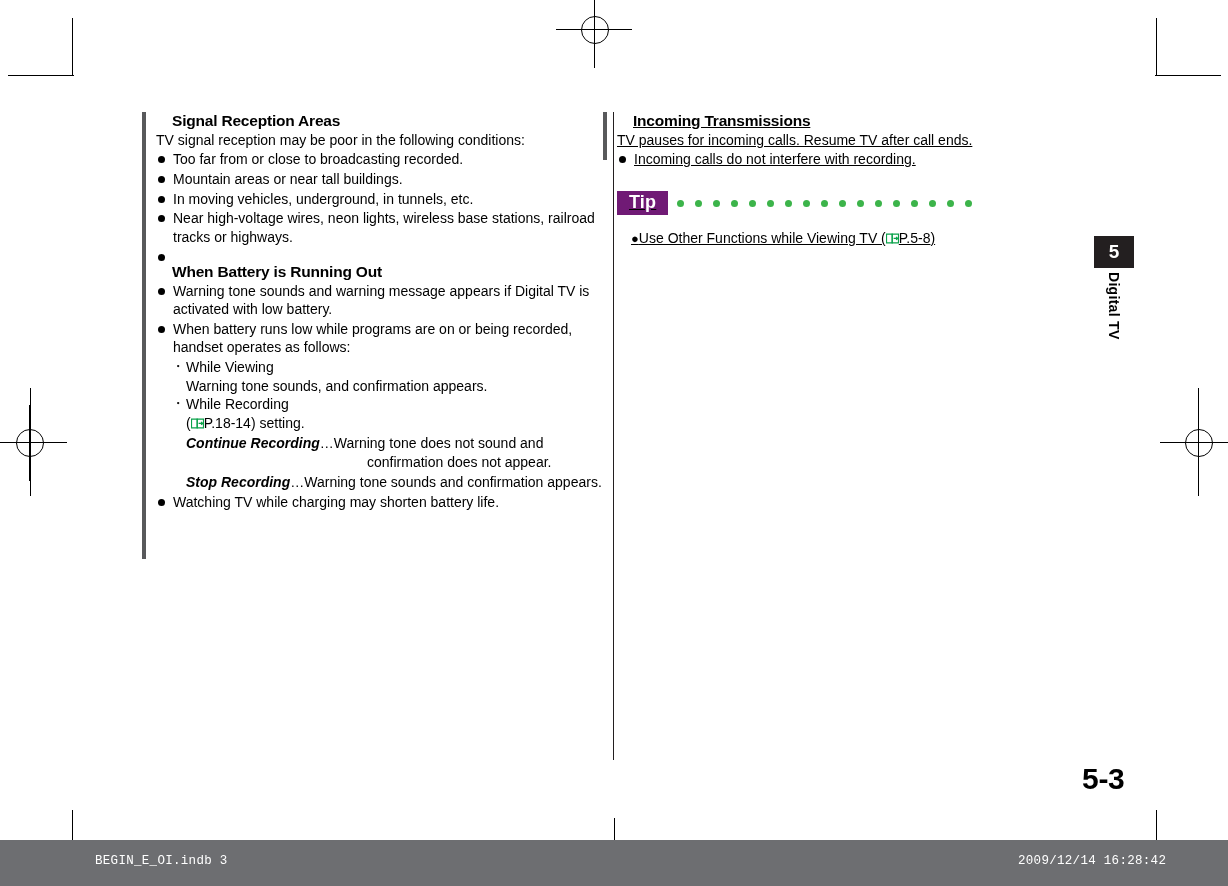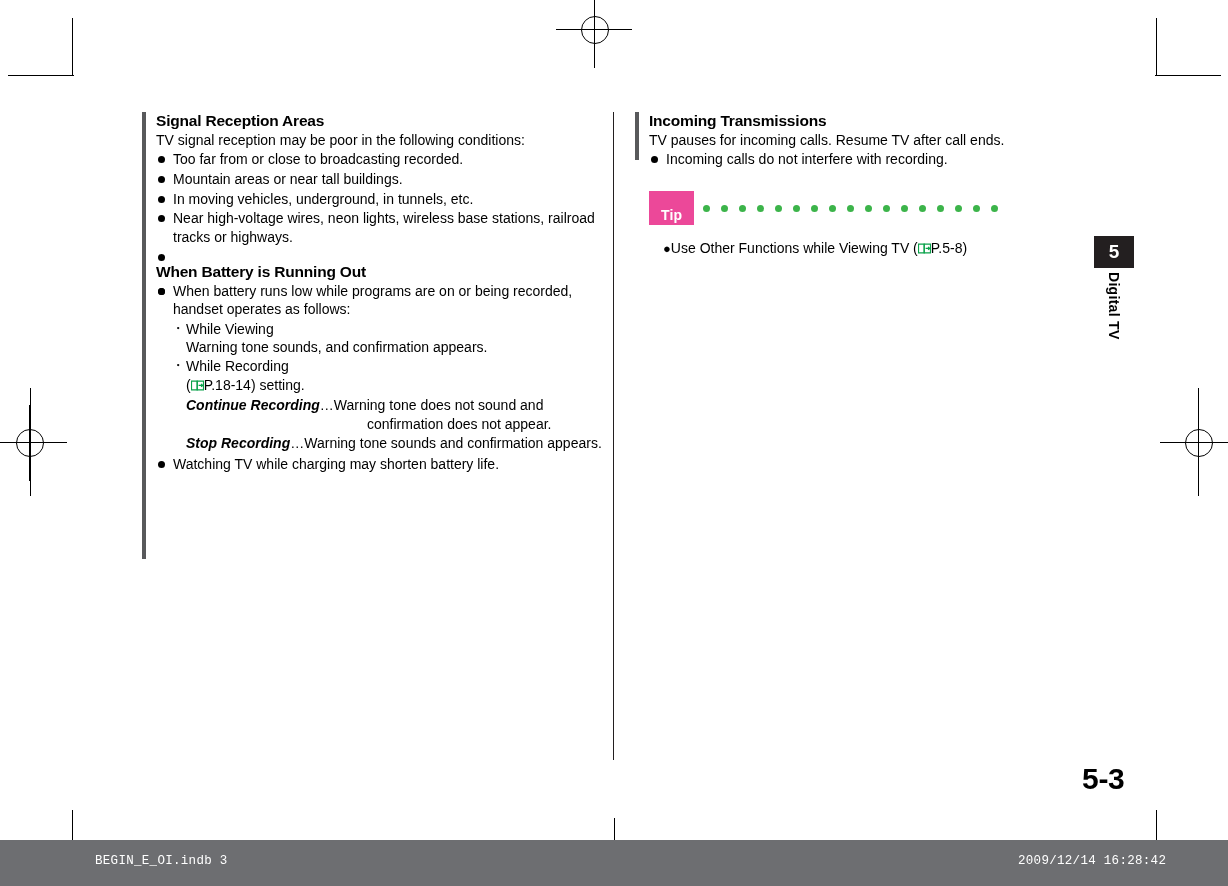--- a/index.html
+++ b/index.html
@@ -12,51 +12,51 @@
 
   
   .mark{position:absolute;background:#000;}
   .reg-circle{position:absolute;border:1px solid #000;border-radius:50%;}
   .reg-cross-h{position:absolute;background:#000;height:1px;}
   .reg-cross-v{position:absolute;background:#000;width:1px;}
 
   
   .col{position:absolute;top:112px;width:452px;}
   .col-left{left:156px;}
-  .col-right{left:649px;}
+  .col-right{left:617px;text-decoration:underline;}
 
   .divider{position:absolute;left:613px;top:112px;width:1px;height:648px;background:#231f20;}
 
   
   .section{position:relative;}
   .sec-bar{position:absolute;left:-14px;top:0;width:4px;background:#58595b;}
   h2{
     font-family:"Liberation Sans", sans-serif;
-    font-size:15.5px;font-weight:bold;margin:0 0 1px 0;letter-spacing:-0.2px;
+    font-size:15.5px;font-weight:bold;margin:0 0 1px 16px;letter-spacing:-0.2px;
   }
   p.lead{font-size:14px;margin:0 0 1px 0;line-height:1.32;}
 
   ul{list-style:none;margin:0;padding:0;}
   li.bullet{
     position:relative;padding-left:17px;font-size:14px;line-height:1.33;margin:0 0 1px 0;
   }
   li.bullet>.dot{
     position:absolute;left:2px;top:6px;width:7px;height:7px;border-radius:50%;background:#000;
   }
   .sub{position:relative;padding-left:30px;font-size:14px;line-height:1.33;}
   .sub>.mid{position:absolute;left:15px;top:-1px;font-size:14px;}
   b.it{font-style:italic;font-weight:bold;}
   .refbox{display:inline-block;width:13px;height:11px;position:relative;vertical-align:-1px;}
   .refbox svg{position:absolute;left:0;top:0;}
 
   
   .tip-row{display:flex;align-items:center;margin:22px 0 6px 0;}
   .tip-badge{
-    background:#ec4899;color:#ffffff;font-size:14px;font-weight:bold;
-    padding:16px 12px 2px 12px;letter-spacing:.2px;
+    background:#701a75;color:#ffffff;font-size:18px;font-weight:bold;
+    padding:1px 12px 2px 12px;letter-spacing:.2px;
   }
   .tip-dots{display:flex;align-items:center;margin-left:9px;gap:11px;}
   .tip-dots i{display:block;width:7px;height:7px;border-radius:50%;background:#3cb44a;}
   .tip-line{font-size:14px;line-height:1.3;margin:14px;}
   .tip-line .lead-dot{font-size:13px;}
 
   
   .chapter-tab{
     position:absolute;left:1094px;top:236px;width:40px;height:32px;background:#231f20;
     color:#fff;font-weight:bold;font-size:19px;display:flex;align-items:center;justify-content:center;
@@ -122,21 +122,21 @@
         <li class="bullet"><span class="dot"></span><span>Near high-voltage wires, neon lights, wireless base stations, railroad tracks or highways.</span></li>
         <li class="bullet"><span class="dot"></span></li>
       </ul>
     </div>
 
     <div class="section" style="margin-top:16px;position:relative;">
       <div class="sec-bar" style="height:296px;"></div>
       <h2>When Battery is Running Out</h2>
 
       <ul>
-        <li class="bullet"><span class="dot"></span></li>
+        <li class="bullet"><span class="dot"></span><span>Warning tone sounds and warning message appears if Digital TV is activated with low battery.</span></li>
         <li class="bullet"><span class="dot"></span><span>When battery runs low while programs are on or being recorded, handset operates as follows:</span></li>
       </ul>
 
       <div class="sub">
         <span class="mid">・</span>
         <div>While Viewing</div>
         <div>Warning tone sounds, and confirmation appears.</div>
       </div>
 
       <div class="sub" style="margin-top:0;">

